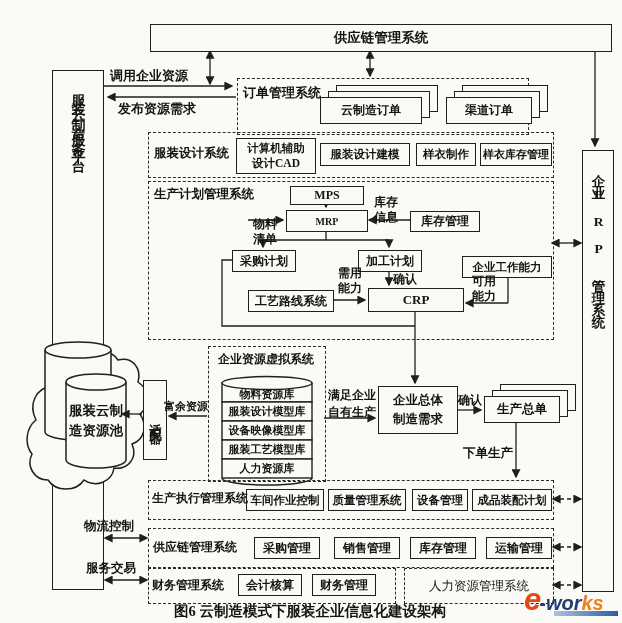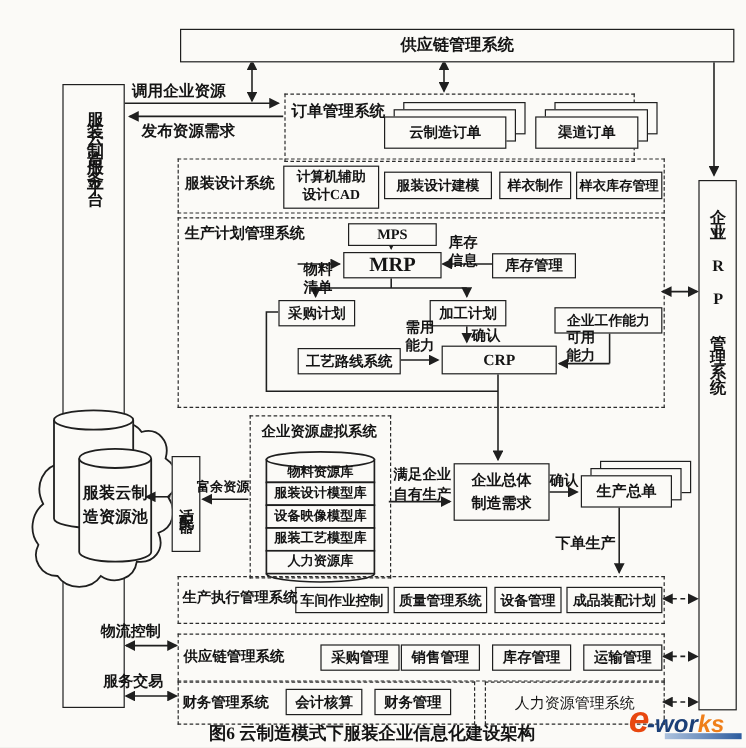--- a/index.html
+++ b/index.html
@@ -123,21 +123,21 @@
   <div class="box" style="left:416px;top:143px;width:58px;height:21px;font-size:11.5px;">样衣制作</div>
   <div class="box" style="left:480px;top:143px;width:70px;height:21px;font-size:11px;">样衣库存管理</div>
 
   <div class="dashed" style="left:148px;top:181px;width:404px;height:157px;"></div>
   <div class="lbl" style="left:154px;top:187px;font-size:12.5px;">生产计划管理系统</div>
   <div class="box" style="left:290px;top:186px;width:72px;height:17px;font-size:12px;">MPS</div>
   <div class="lbl" style="left:253px;top:195px;font-size:12px;margin-top:22px;">
     <span style="display:block">物料</span>
     <span style="display:block">清单</span>
   </div>
-  <div class="box" style="left:286px;top:210px;width:80px;height:20px;font-size:17px;">MRP</div>
+  <div class="box" style="left:286px;top:210px;width:80px;height:20px;font-size:10px;">MRP</div>
   <div class="lbl" style="left:374px;top:195px;font-size:12px;">
     <span style="display:block">库存</span>
     <span style="display:block">信息</span>
   </div>
   <div class="box" style="left:410px;top:211px;width:68px;height:19px;font-size:12px;">库存管理</div>
   <div class="box" style="left:232px;top:250px;width:62px;height:20px;font-size:12px;">采购计划</div>
   <div class="box" style="left:358px;top:250px;width:62px;height:20px;font-size:12px;">加工计划</div>
   <div class="lbl" style="left:393px;top:272px;font-size:12px;">确认</div>
   <div class="box" style="left:462px;top:256px;width:88px;height:20px;font-size:11.5px;">企业工作能力</div>
   <div class="lbl" style="left:472px;top:274px;font-size:12px;">
@@ -185,21 +185,21 @@
   <div class="dashed" style="left:148px;top:480px;width:404px;height:38px;"></div>
   <div class="lbl" style="left:152px;top:491px;font-size:12px;">生产执行管理系统</div>
   <div class="box" style="left:246px;top:489px;width:76px;height:20px;font-size:11.5px;">车间作业控制</div>
   <div class="box" style="left:328px;top:489px;width:76px;height:20px;font-size:11.5px;">质量管理系统</div>
   <div class="box" style="left:412px;top:489px;width:54px;height:20px;font-size:11.5px;">设备管理</div>
   <div class="box" style="left:472px;top:489px;width:78px;height:20px;font-size:11.5px;">成品装配计划</div>
 
   <div class="lbl" style="left:84px;top:519px;font-size:12.5px;">物流控制</div>
   <div class="dashed" style="left:148px;top:528px;width:404px;height:38px;"></div>
   <div class="lbl" style="left:153px;top:540px;font-size:12px;">供应链管理系统</div>
-  <div class="box" style="left:254px;top:537px;width:64px;height:20px;font-size:12px;margin-left:13px;">采购管理</div>
+  <div class="box" style="left:254px;top:537px;width:64px;height:20px;font-size:12px;">采购管理</div>
   <div class="box" style="left:334px;top:537px;width:64px;height:20px;font-size:12px;">销售管理</div>
   <div class="box" style="left:410px;top:537px;width:64px;height:20px;font-size:12px;">库存管理</div>
   <div class="box" style="left:486px;top:537px;width:64px;height:20px;font-size:12px;">运输管理</div>
 
   <div class="lbl" style="left:86px;top:561px;font-size:12.5px;">服务交易</div>
   <div class="dashed" style="left:148px;top:568px;width:246px;height:34px;"></div>
   <div class="lbl" style="left:152px;top:578px;font-size:12px;">财务管理系统</div>
   <div class="box" style="left:238px;top:574px;width:62px;height:20px;font-size:12px;">会计核算</div>
   <div class="box" style="left:312px;top:574px;width:62px;height:20px;font-size:12px;">财务管理</div>
   <div class="dashed" style="left:404px;top:568px;width:148px;height:34px;display:flex;align-items:center;justify-content:center;">

